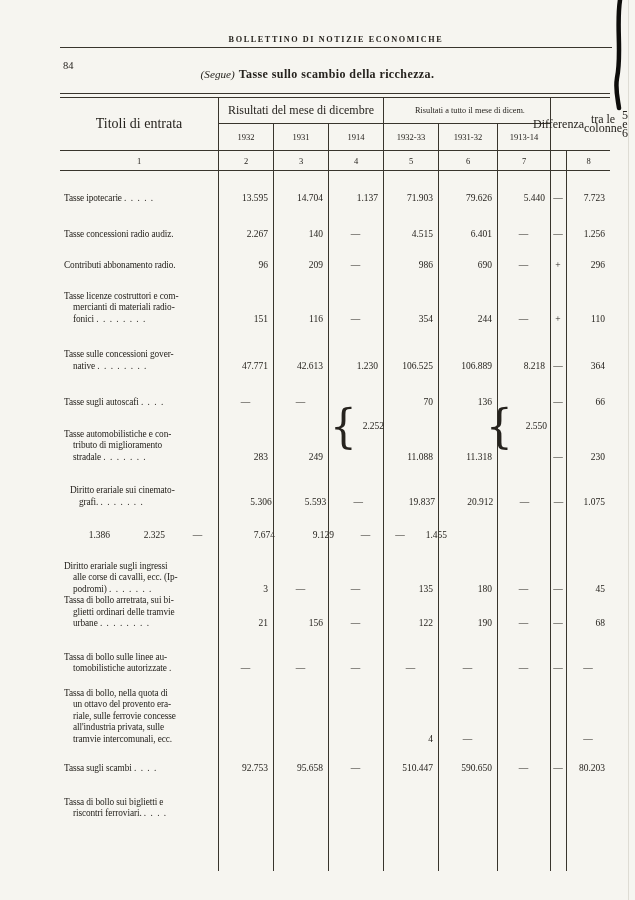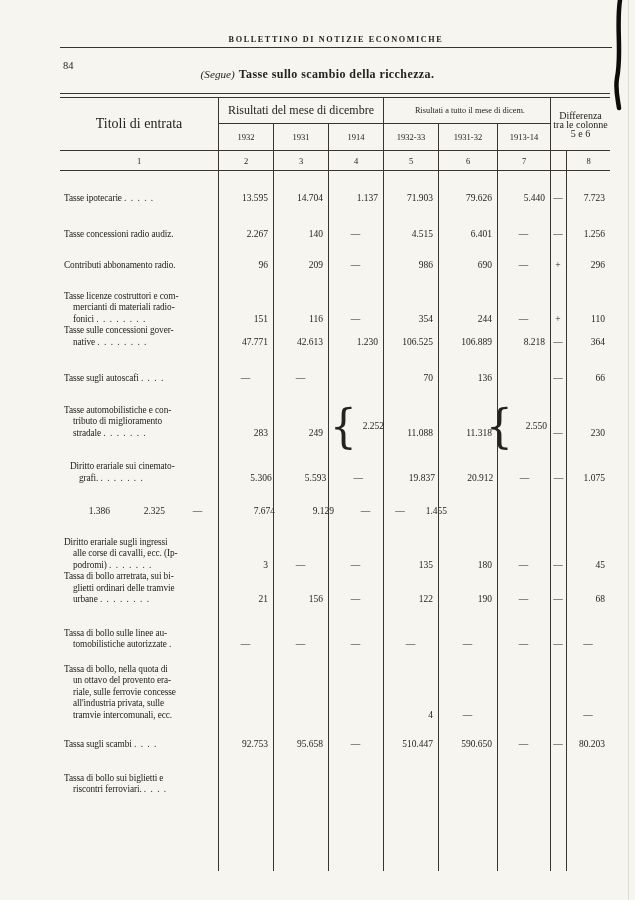--- a/index.html
+++ b/index.html
@@ -44,22 +44,22 @@
     grid-template-rows:26px 26px 20px;
     border-bottom:1px solid var(--ln);
   }
   .thead>div{box-sizing:border-box;}
   .h-titoli{grid-area:1/1/3/2;display:flex;align-items:center;justify-content:center;font-size:14px;text-align:center;}
   .h-g1{grid-area:1/2/2/5;border-left:1px solid var(--ln);border-bottom:1px solid var(--ln);
         display:flex;align-items:center;justify-content:center;font-size:12px;}
   .h-g2{grid-area:1/5/2/8;border-left:1px solid var(--ln);border-bottom:1px solid var(--ln);
         display:flex;align-items:center;justify-content:center;font-size:8.3px;padding-left:6px;}
   .h-diff{grid-area:1/8/3/9;border-left:1px solid var(--ln);
-          display:flex;flex-direction:column;justify-content:center;align-items:center;
-          font-size:10px;line-height:9px;text-align:center;}
+          display:flex;flex-direction:row;justify-content:center;align-items:center;
+          font-size:12px;line-height:9px;text-align:center;}
   .h-year{display:flex;align-items:center;justify-content:center;border-left:1px solid var(--ln);font-size:8.5px;}
   .y1{grid-area:2/2/3/3}.y2{grid-area:2/3/3/4}.y3{grid-area:2/4/3/5}
   .y4{grid-area:2/5/3/6}.y5{grid-area:2/6/3/7}.y6{grid-area:2/7/3/8}
   .h-num{display:flex;align-items:center;justify-content:center;border-top:1px solid var(--ln);font-size:8.5px;}
   .n1{grid-area:3/1/4/2}
   .n2{grid-area:3/2/4/3;border-left:1px solid var(--ln)}
   .n3{grid-area:3/3/4/4;border-left:1px solid var(--ln)}
   .n4{grid-area:3/4/4/5;border-left:1px solid var(--ln)}
   .n5{grid-area:3/5/4/6;border-left:1px solid var(--ln)}
   .n6{grid-area:3/6/4/7;border-left:1px solid var(--ln)}
@@ -195,21 +195,21 @@
 fonici .&nbsp; .&nbsp; .&nbsp; .&nbsp; .&nbsp; .&nbsp; .&nbsp; .</div>
           <div class="cell w2 num">151</div>
           <div class="cell w3 num">116</div>
           <div class="cell w4 dash">—</div>
           <div class="cell w5 num">354</div>
           <div class="cell w6 num">244</div>
           <div class="cell w7 dash">—</div>
           <div class="cell sign">+</div>
           <div class="cell diff">110</div>
         </div>
-        <div class="trow" style="">
+        <div class="trow" style="margin-top: 24px;">
           <div class="cell label">Tasse sulle concessioni gover-
 native .&nbsp; .&nbsp; .&nbsp; .&nbsp; .&nbsp; .&nbsp; .&nbsp; .</div>
           <div class="cell w2 num">47.771</div>
           <div class="cell w3 num">42.613</div>
           <div class="cell w4 num">1.230</div>
           <div class="cell w5 num">106.525</div>
           <div class="cell w6 num">106.889</div>
           <div class="cell w7 num">8.218</div>
           <div class="cell sign">—</div>
           <div class="cell diff">364</div>

